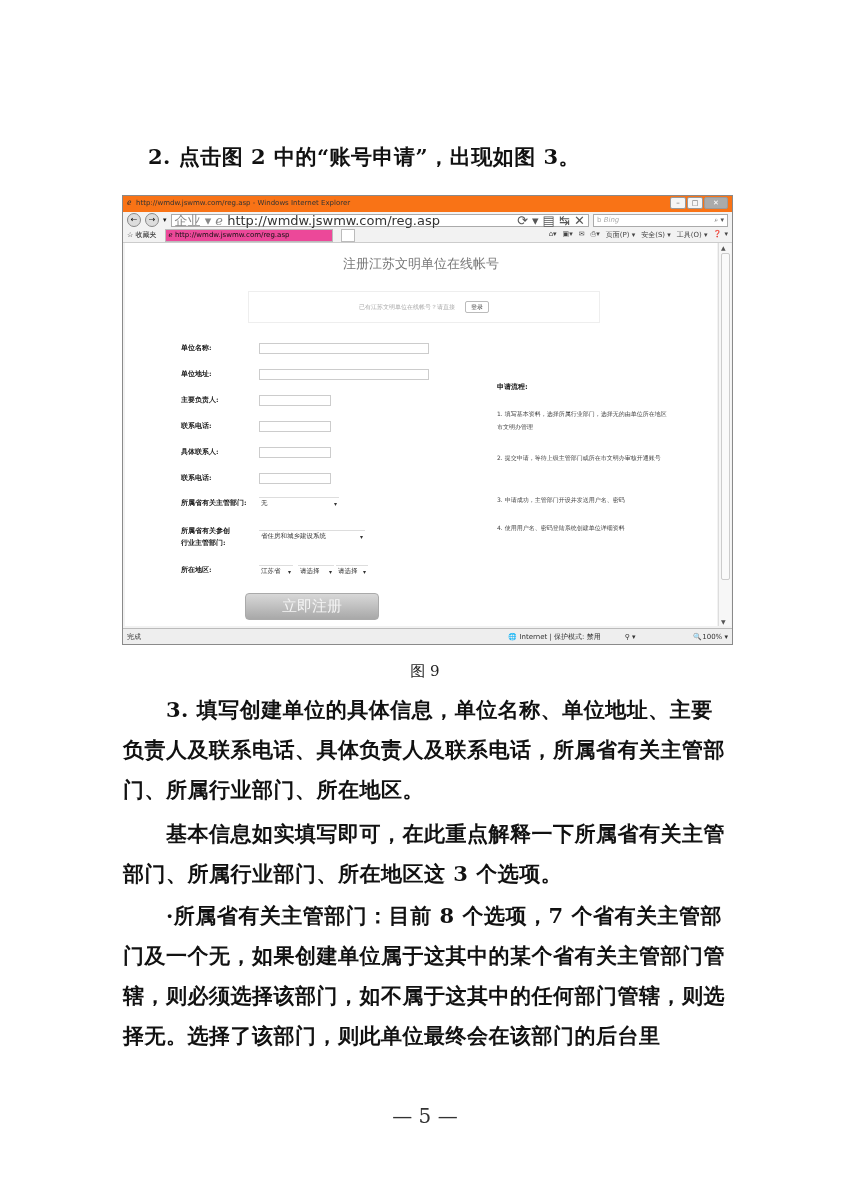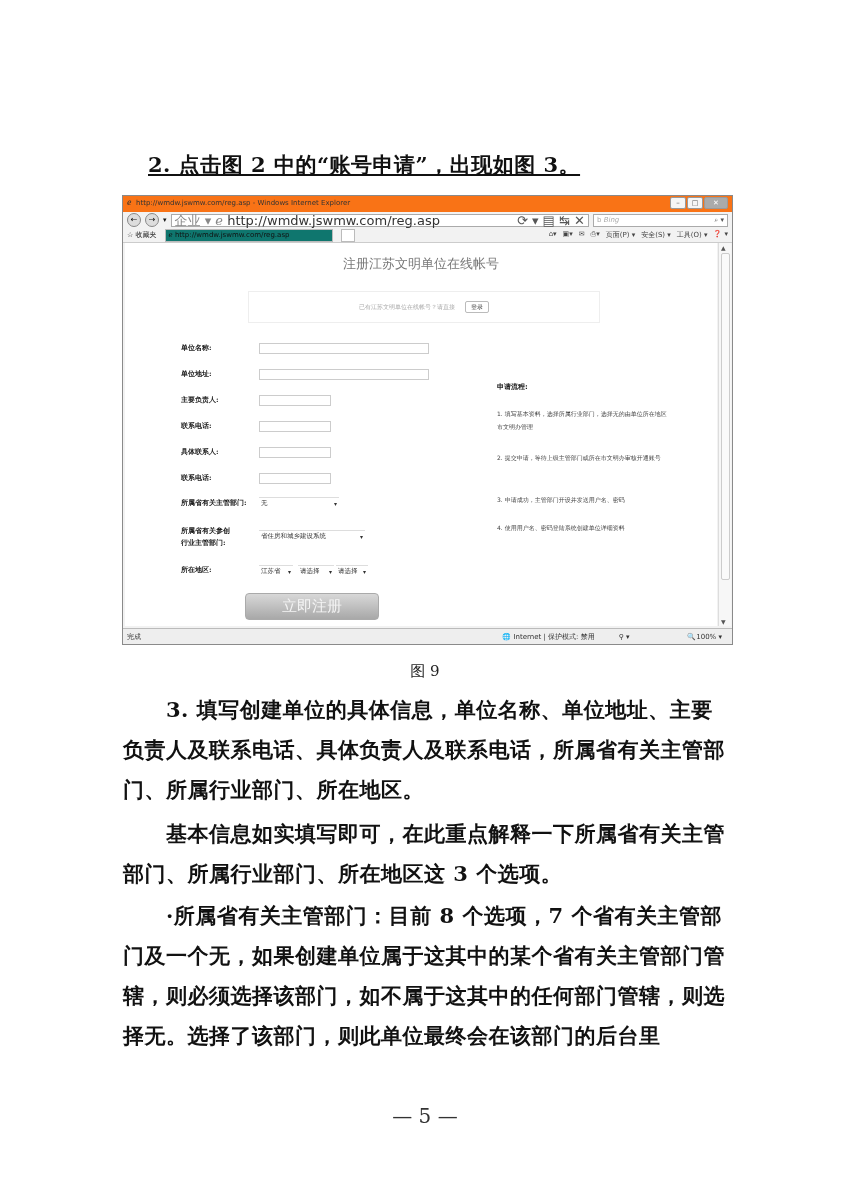--- a/index.html
+++ b/index.html
@@ -1,47 +1,47 @@
 <!DOCTYPE html>
 <html><head>
 <meta charset="utf-8">
 <style>
   html, body { margin:0; padding:0; background:#fff; }
   body { width:850px; height:1202px; position:relative; overflow:hidden;
          font-family:"DejaVu Serif","Liberation Serif",serif; color:#111; }
   .para { position:absolute; left:123px; width:610px; font-size:21px; line-height:40px; letter-spacing:0.5px; }
   .b { font-weight:bold; }
-  #step2 { top:145px; left:148px;text-decoration:underline; }
+  #step2 { top:137px; left:148px; }
   
   #browser { position:absolute; left:122px; top:195px; width:609px; height:448px;
              border:1px solid #8a8a8a; background:#f2f2f2; font-family:"DejaVu Sans",sans-serif; }
   .titlebar { height:14px; font-size:7px; color:#333; padding:2px 0 0 4px; position:relative; background:#f97316; }
   .titlebar .tb-icon { font-size:8px; margin-right:2px; }
   .winctl { position:absolute; right:4px; top:1px; display:flex; gap:1px; }
   .winctl span { display:inline-block; width:14px; height:10px; border:1px solid #999; border-radius:2px; background:#f6f6f6; font-size:7px; text-align:center; line-height:10px; color:#555; }
   .winctl span.close { width:22px; background:#aaa; color:#fff; }
   .navbar { height:16px; display:flex; align-items:center; padding:0 4px; gap:4px; font-size:7px; }
   .navbtn { width:12px; height:12px; border-radius:50%; border:1px solid #888; background:#ddd; font-size:8px; line-height:12px; text-align:center; }
   .addr { flex:1; height:11px; border:1px solid #aaa; background:#fff; font-size:13px; line-height:11px; padding-left:3px; color:#888; display:flex; }
   .addr b { color:#333; font-weight:normal; }
   .addr .rt { margin-left:auto; padding-right:3px; color:#555; }
   .bing { width:130px; height:11px; border:1px solid #aaa; background:#fff; font-size:7px; line-height:11px; padding-left:3px; color:#aaa; display:flex; }
   .bing .rt { margin-left:auto; padding-right:3px; color:#555; }
   .favbar { height:14px; display:flex; align-items:center; padding:0 4px; gap:8px; font-size:7px; border-bottom:1px solid #ccc; }
-  .favtab { border:1px solid #bbb; background:#0f766e; padding:0 3px; height:11px; line-height:11px; width:160px; }
+  .favtab { border:1px solid #bbb; background:#ec4899; padding:0 3px; height:11px; line-height:11px; width:160px; }
   .newtab { width:12px; height:11px; border:1px solid #bbb; background:#fff; }
   .cmds { margin-left:auto; display:flex; gap:6px; color:#444; }
   .content { position:absolute; left:2px; top:47px; width:592px; height:383px; background:#fff; }
   .vscroll { position:absolute; right:1px; top:47px; width:12px; height:383px; background:#f7f7f7; border-left:1px solid #ddd; }
   .vscroll .thumb { position:absolute; left:2px; top:10px; width:7px; height:325px; border:1px solid #ccc; background:#fafafa; border-radius:2px; }
   .vscroll .up, .vscroll .dn { position:absolute; left:2px; font-size:6px; color:#555; }
   .vscroll .up { top:1px; } .vscroll .dn { bottom:1px; }
   .statusbar { position:absolute; left:0; bottom:0; width:609px; height:16px; border-top:1px solid #bbb; font-size:7px; display:flex; align-items:center; padding:0 4px; box-sizing:border-box; background:#eee; color:#333; }
   .statusbar .zone { margin-left:auto; margin-right:24px; }
-  .statusbar .zoom { margin-right:6px;padding-left:44px; }
+  .statusbar .zoom { margin-right:0;padding-left:44px; }
   .reg-title { position:absolute; top:12px; width:100%; text-align:center; font-size:13px; color:#777; }
   .login-box { position:absolute; left:123px; top:48px; width:350px; height:30px; border:1px solid #eee; font-size:6px; color:#aaa; text-align:center; line-height:30px; }
   .login-btn { display:inline-block; border:1px solid #bbb; border-radius:2px; padding:0 5px; height:10px; line-height:10px; color:#333; margin-left:8px; font-size:6px; }
   .lbl { position:absolute; left:56px; font-size:7px; font-weight:bold; color:#222; font-family:"DejaVu Serif",serif; line-height:12px; }
   .inp { position:absolute; left:134px; height:9px; border:1px solid #ccc; background:#fff; }
   .sel { position:absolute; left:134px; height:10px; font-size:6.5px; color:#333; border-top:1px solid #ddd; line-height:11px; padding-left:2px; }
   .sel .arr { position:absolute; right:2px; top:0; font-size:6px; }
   .flow { position:absolute; left:372px; font-size:6px; color:#444; line-height:13px; width:200px; }
   .flow.head { font-weight:bold; color:#222; font-size:7px; }
   .submit-btn { position:absolute; left:120px; top:350px; width:132px; height:25px; border-radius:4px;

